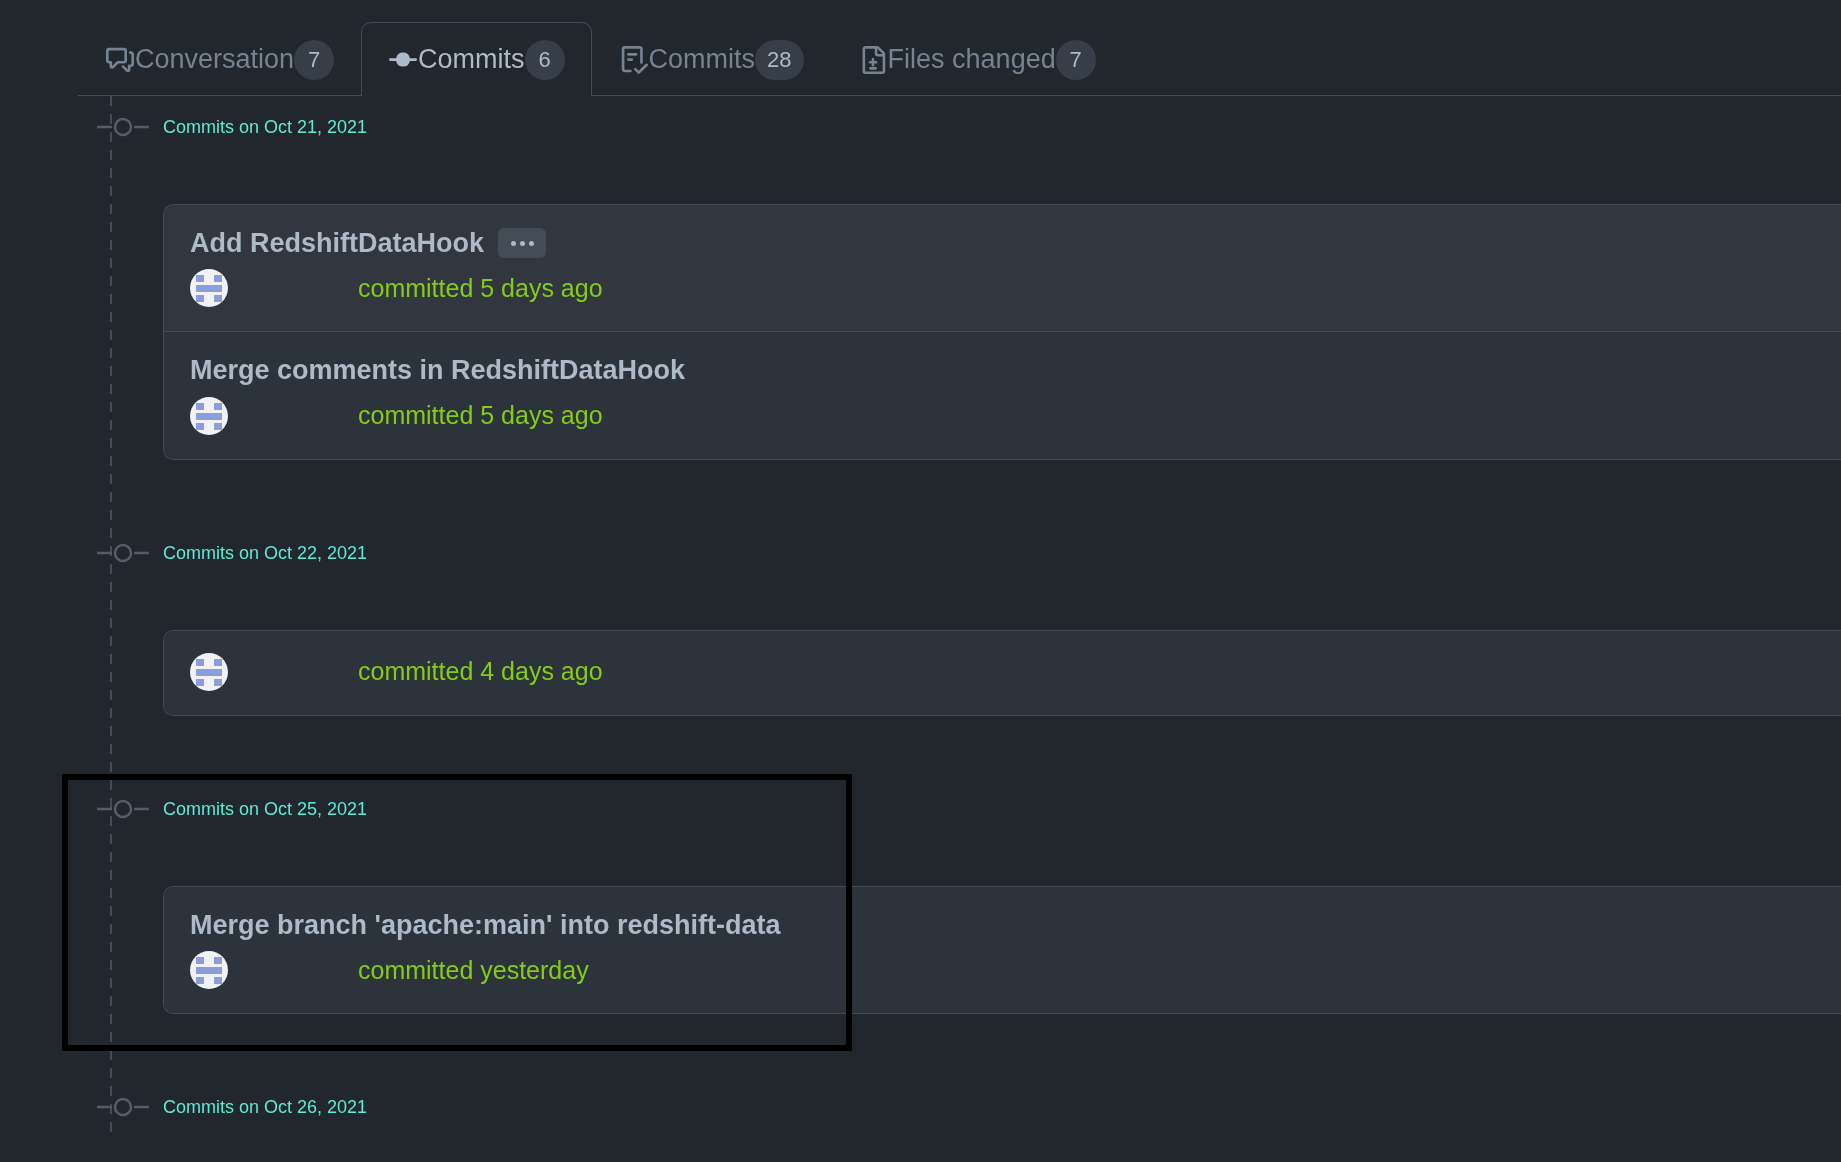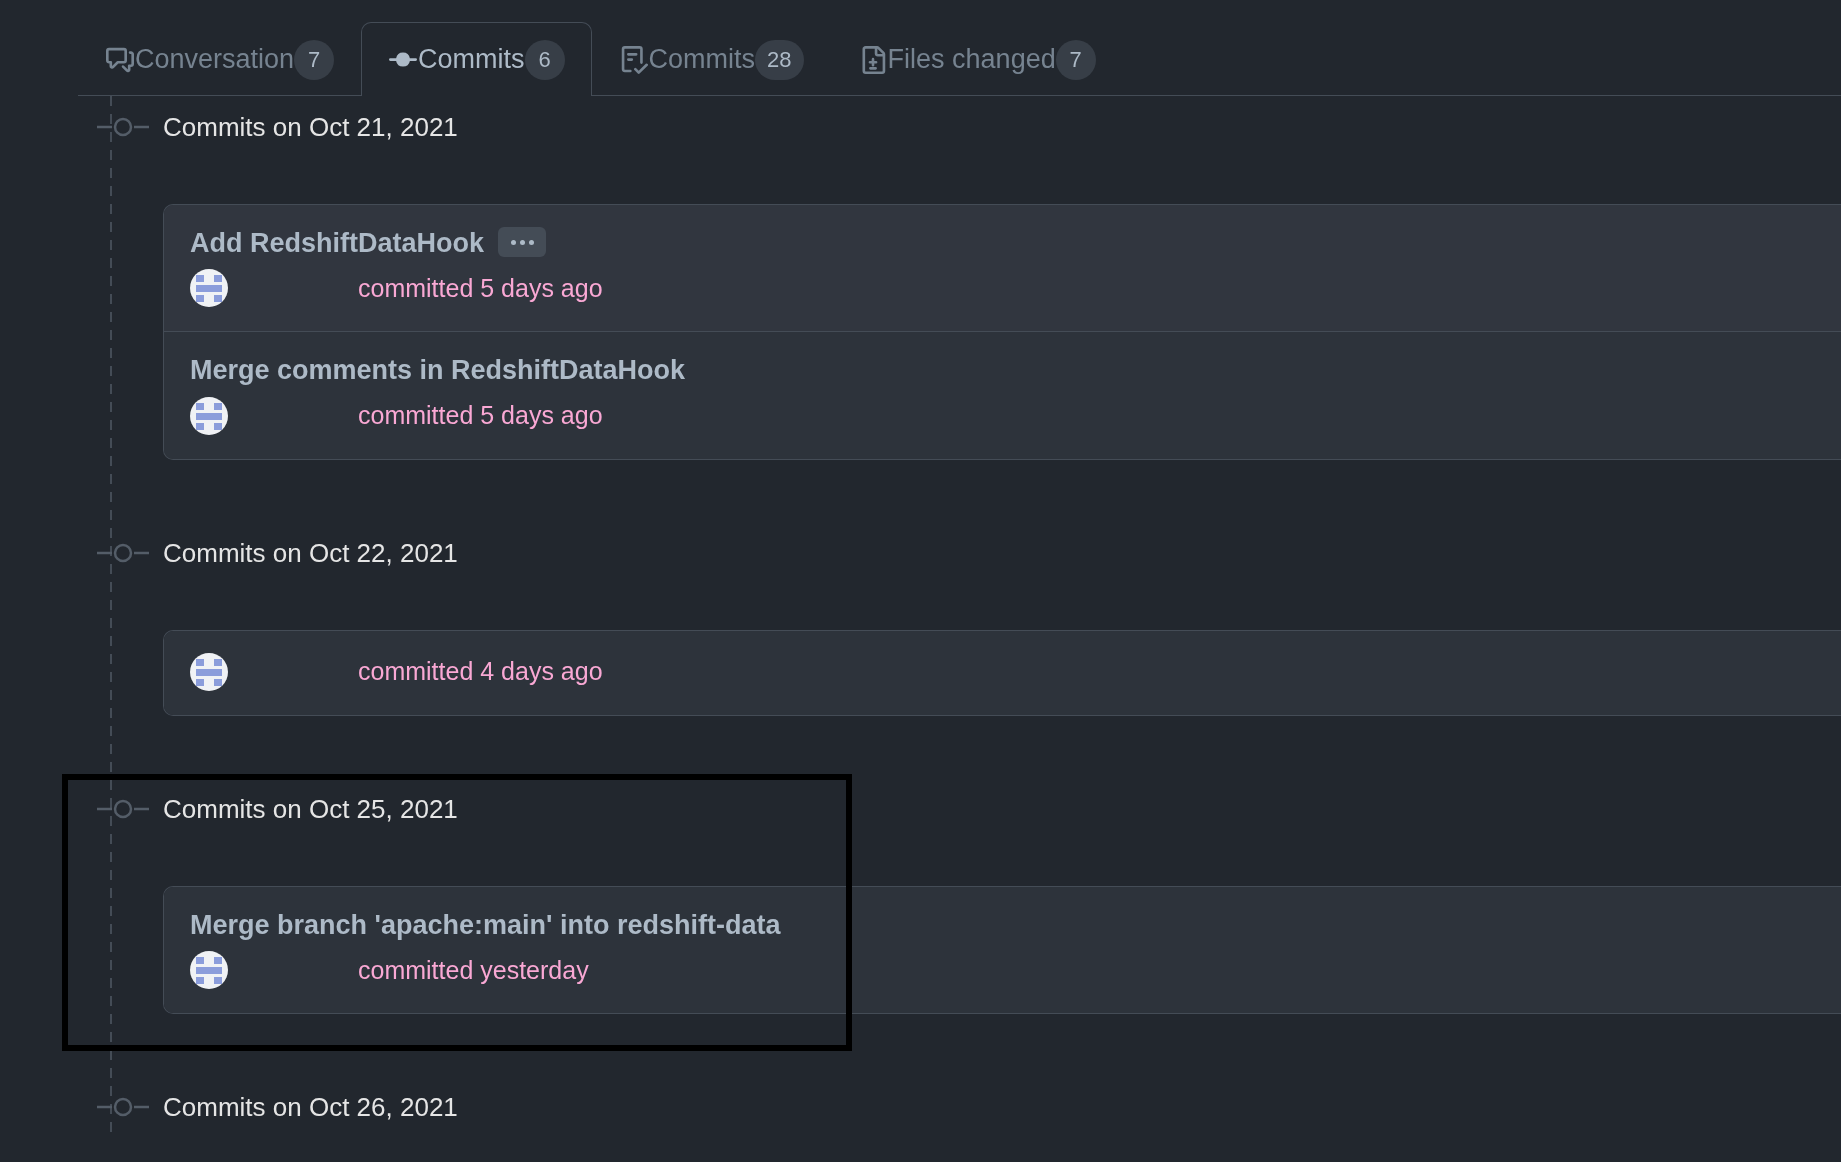--- a/index.html
+++ b/index.html
@@ -103,22 +103,22 @@
   .group { position: relative; }
 
   .group-header {
     position: relative;
     height: 62px;
     display: flex;
     align-items: center;
     padding-left: 85px;
   }
   .group-header-text {
-    color: #e5e5e5;
-    font-size: 26px;
+    color: #5eead4;
+    font-size: 18px;
     line-height: 1;
   }
   .node {
     position: absolute;
     left: 17px;
     top: 50%;
     transform: translateY(-50%);
     width: 56px;
     height: 26px;
     display: flex;
@@ -141,21 +141,21 @@
   }
   .commit-row {
     padding: 22px 26px 24px 26px;
     background: #2d333b;
   }
   .commit-row + .commit-row { border-top: 1px solid #444c56; }
   .commit-row.highlighted { background: #31363f; }
 
   .commit-title-line {
     display: flex;
-    align-items: flex-start;
+    align-items: center;
     gap: 14px;
     margin-bottom: 10px;
   }
   .commit-title {
     color: #adbac7;
     font-size: 27px;
     font-weight: bold;
     line-height: 1.2;
     white-space: nowrap;
   }
@@ -198,21 +198,21 @@
     display: block;
   }
   .author-name {
     color: #adbac7;
     font-size: 25px;
     line-height: 1;
     position: relative;
     white-space: nowrap;
   }
   .commit-when {
-    color: #f9a8d4;
+    color: #84cc16;
     font-size: 25px;
     line-height: 1;
     white-space: nowrap;
   }
 
   
   .annotation-box {
     position: absolute;
     border: 6px solid #000;
     pointer-events: none;

